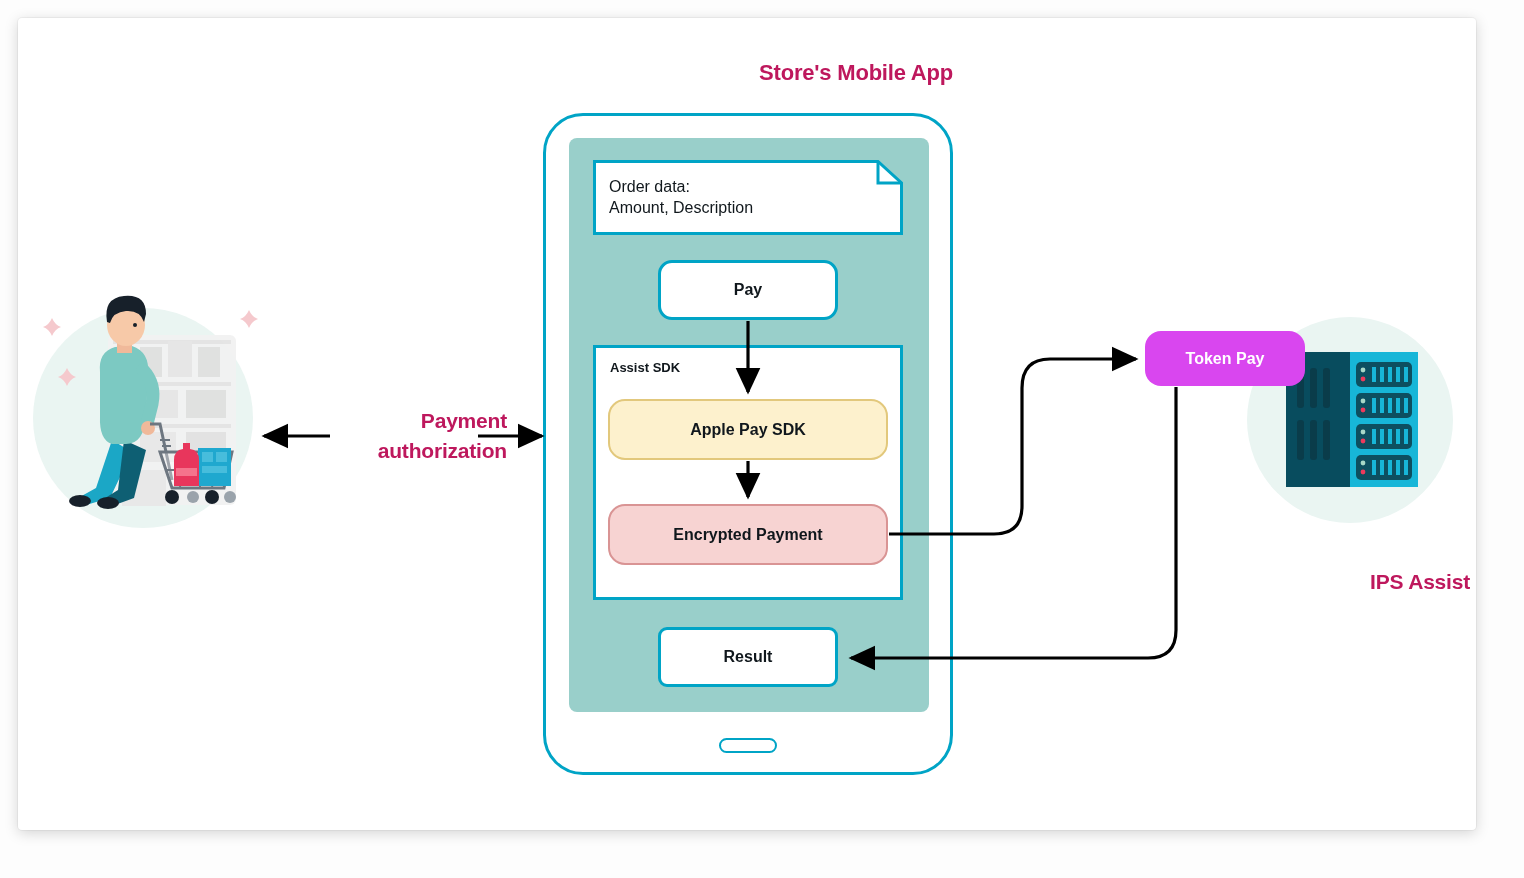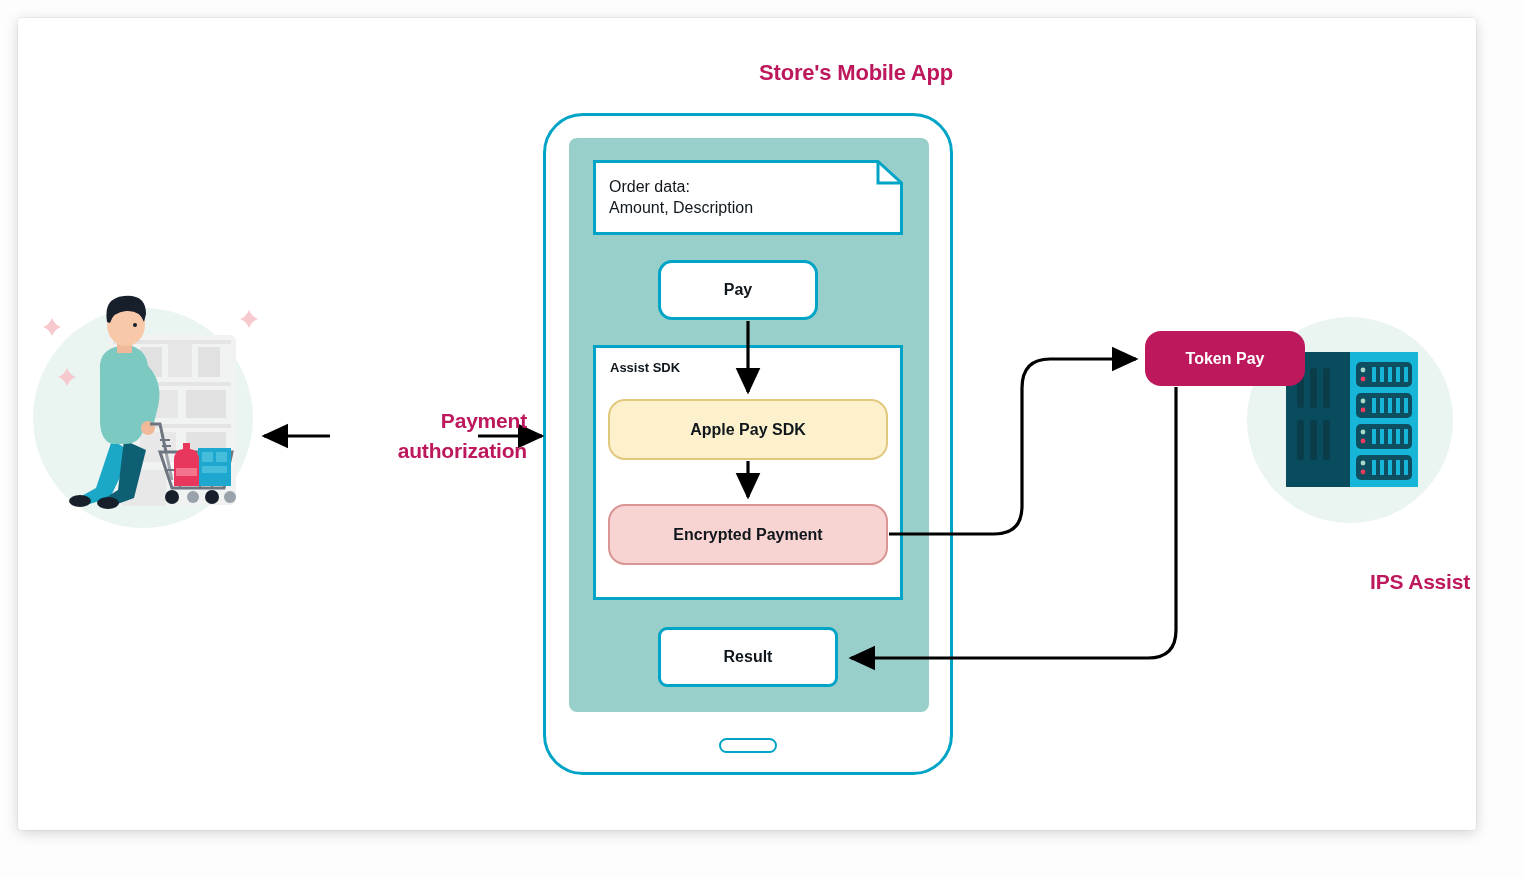--- a/index.html
+++ b/index.html
@@ -92,21 +92,21 @@
     border: 3px solid #00a4c6;
     border-radius: 14px;
     box-sizing: border-box;
     display: flex;
     align-items: center;
     justify-content: center;
     font-size: 16px;
     font-weight: bold;
     color: #10171c;
   }
-  #pay-btn   { left: 658px; top: 260px; width: 160px; height: 60px; }
+  #pay-btn   { left: 658px; top: 260px; width: 180px; height: 60px; }
   #result-btn{ left: 658px; top: 627px; width: 180px; height: 60px; border-radius: 9px; }
   
   .sdk-box {
     position: absolute;
     left: 593px;
     top: 345px;
     width: 310px;
     height: 255px;
     background: #ffffff;
     border: 3px solid #00a4c6;
@@ -139,32 +139,32 @@
     left: 608px; top: 504px; width: 280px; height: 61px;
     background: #f7d3d2; border: 2px solid #d99494;
   }
   
   .badge {
     position: absolute;
     left: 1145px;
     top: 331px;
     width: 160px;
     height: 55px;
-    background: #be185d;
+    background: #d946ef;
     border-radius: 16px;
     display: flex;
     align-items: center;
     justify-content: center;
     font-size: 16px;
     font-weight: bold;
     color: #ffffff;
   }
   
   #auth-label {
-    left: 302px; top: 406px; width: 225px;
+    left: 282px; top: 406px; width: 225px;
     font-size: 21px; line-height: 30px;
     white-space: pre-line;
   }
   #phone-title { left: 543px; top: 60px; width: 410px; font-size: 22px; }
   #ips-title   { left: 1230px; top: 570px; width: 240px; font-size: 21px; }
   
   .layer {
     position: absolute; left: 0; top: 0;
     width: 1524px; height: 878px;
     pointer-events: none;

